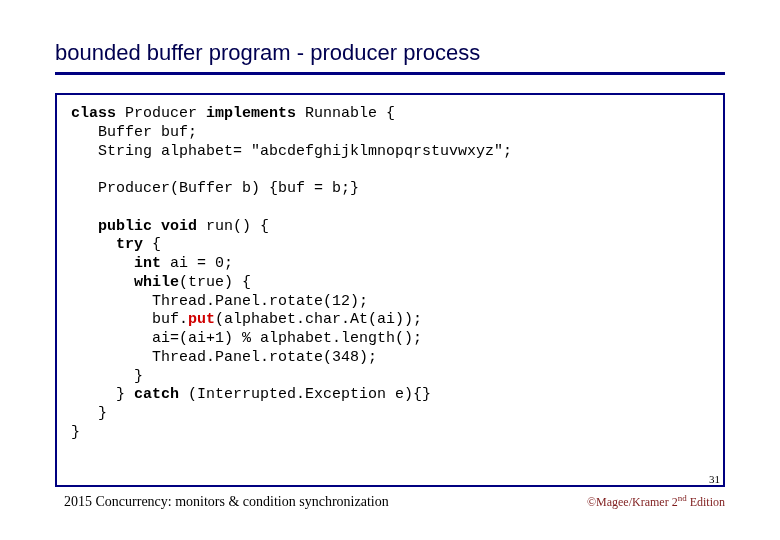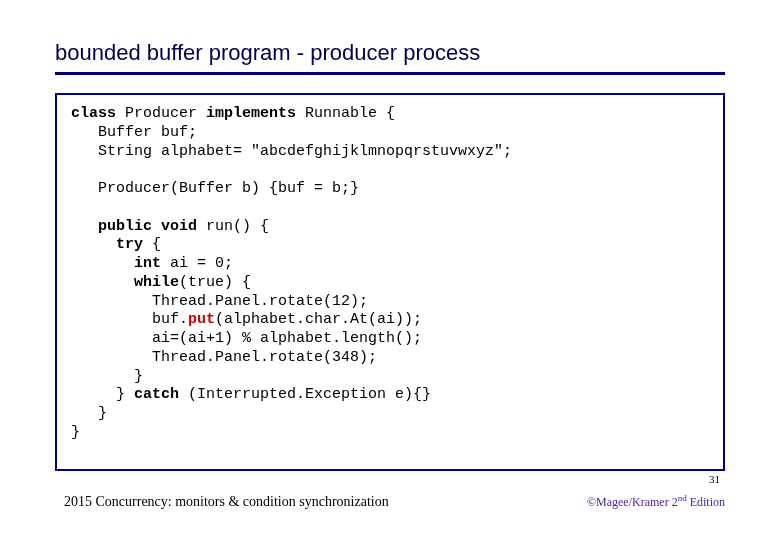--- a/index.html
+++ b/index.html
@@ -20,21 +20,21 @@
     color: #000050;
     margin-bottom: 6px;
   }
   .title-underline {
     height: 3px;
     background: #000080;
     margin-bottom: 18px;
   }
   .code-box {
     border: 2px solid #000080;
-    padding: 10px 14px 8px 14px;
+    padding: 10px 14px 24px 14px;
     font-family: "Courier New", Courier, monospace;
     font-size: 15px;
     line-height: 1.25;
     white-space: pre;
     color: #000000;
     position: relative;
   }
   .code-box .kw { font-weight: bold; }
   .code-box .hl { color: #d00000; font-weight: bold; }
   .note {
@@ -68,21 +68,21 @@
     font-family: "Times New Roman", Times, serif;
     font-size: 14px;
     color: #000;
   }
   .footer-right {
     position: absolute;
     right: 55px;
     bottom: 30px;
     font-family: "Times New Roman", Times, serif;
     font-size: 12px;
-    color: #4c1d95;
+    color: #7f1d1d;
     margin-top: 20px;
   }
   .footer-right sup { font-size: 9px; }
 </style>
 </head>
 <body>
 
 <div class="slide">
   <div class="title">bounded buffer program - producer process</div>
   <div class="title-underline"></div>

